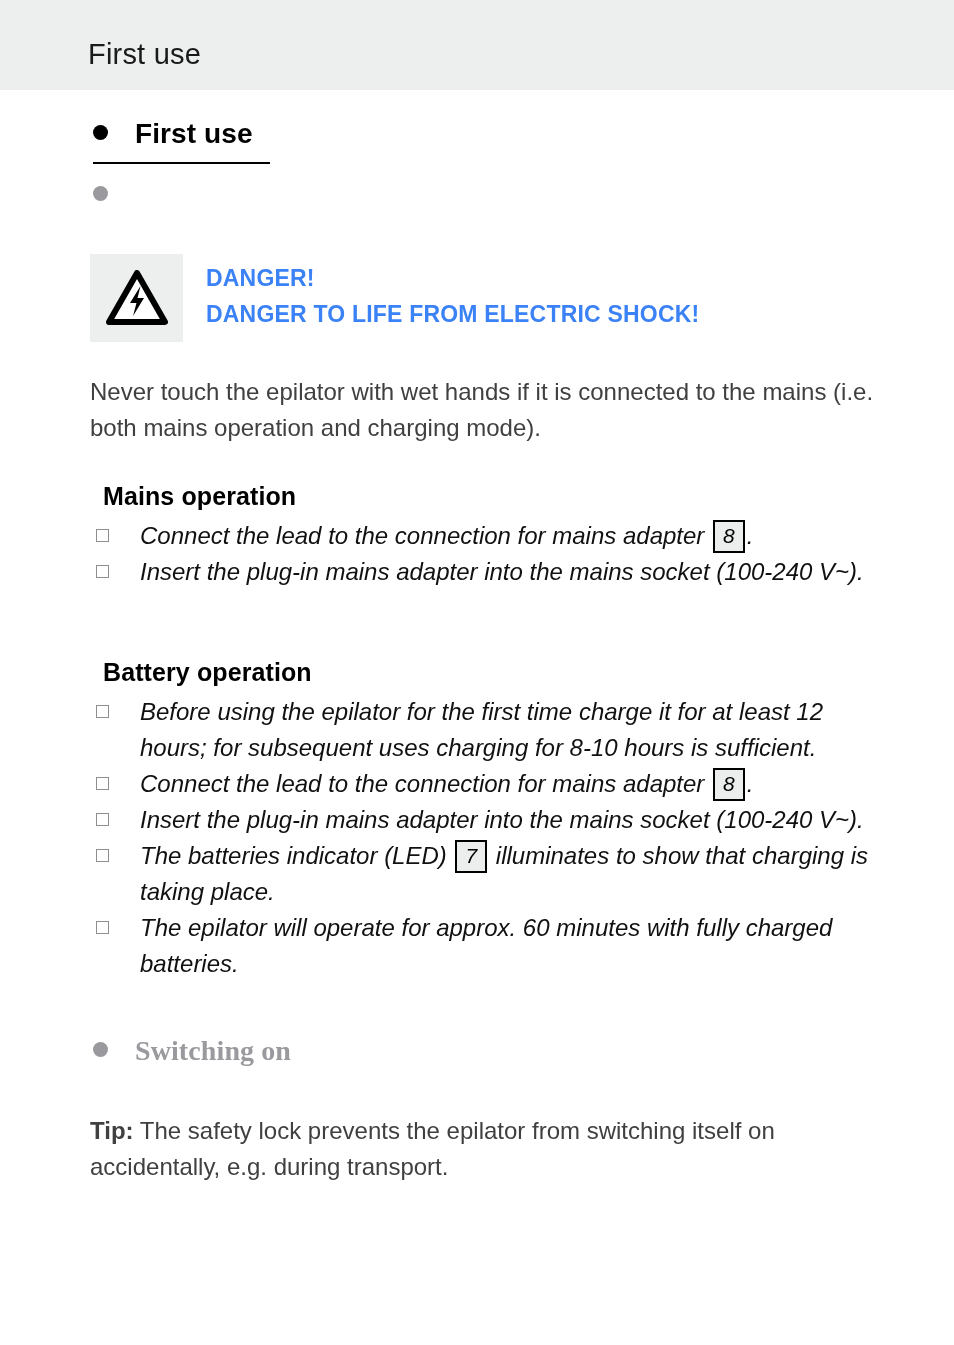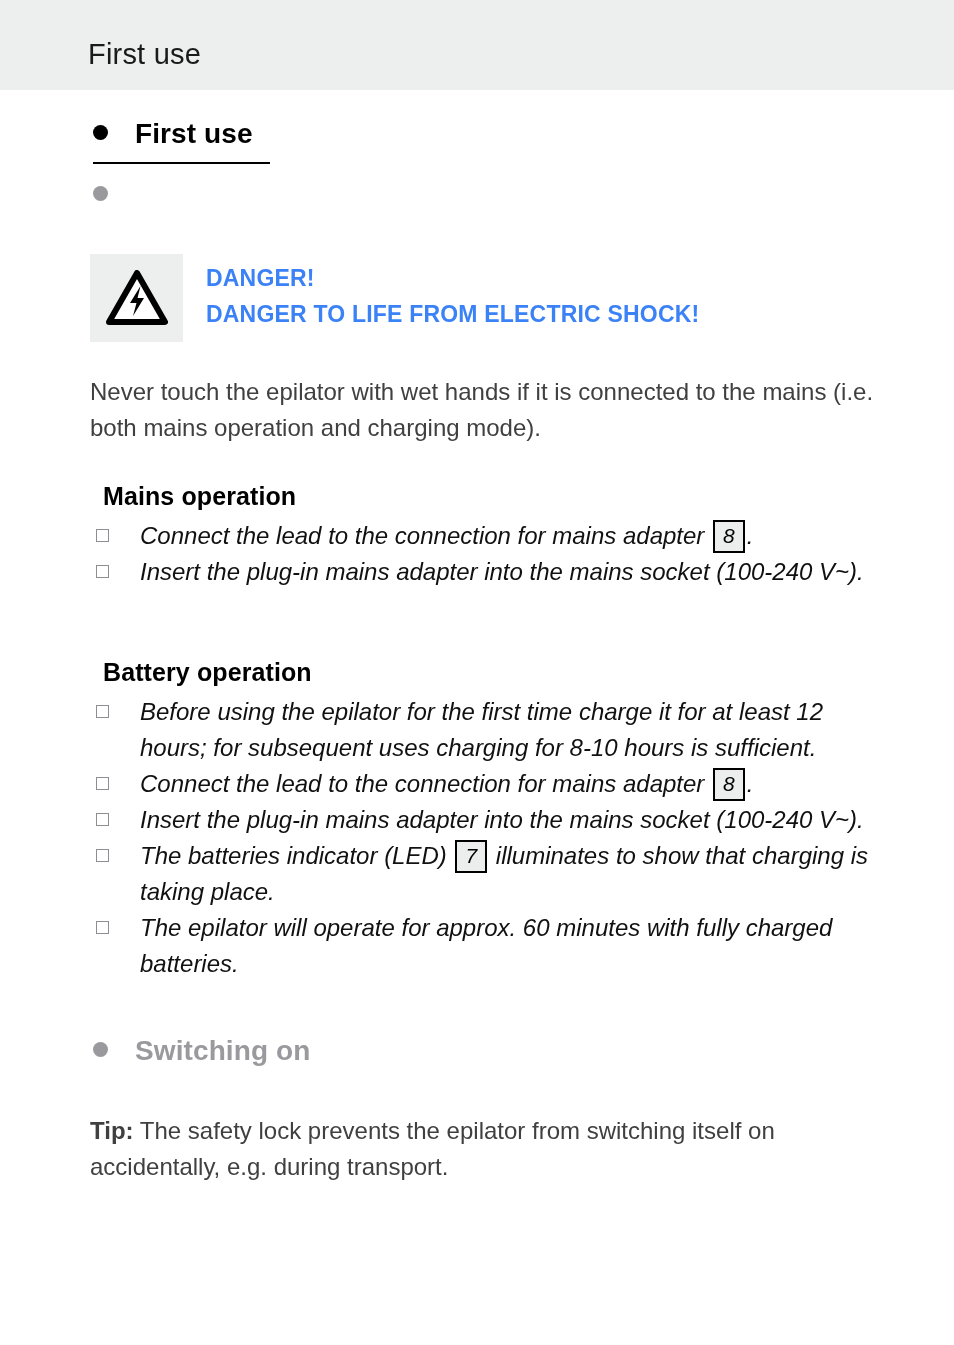--- a/index.html
+++ b/index.html
@@ -77,21 +77,21 @@
     top: 72px;
     width: 177px;
     height: 2px;
     background: #000000;
   }
 
   .h2-wrap { left: 93px; top: 99px; }
   .h2-wrap .h-text { margin-left: 27px; }
 
   .h3-wrap { left: 93px; top: 945px; }
-  .h3-wrap .h-text { margin-left: 27px; }
+  .h3-wrap .h-text { margin-left: 27px; font-family: Liberation Serif, serif; }
 
   
   .danger-block {
     position: absolute;
     left: 90px;
     top: 164px;
     display: flex;
     align-items: flex-start;
   }
   .warn-tile {

